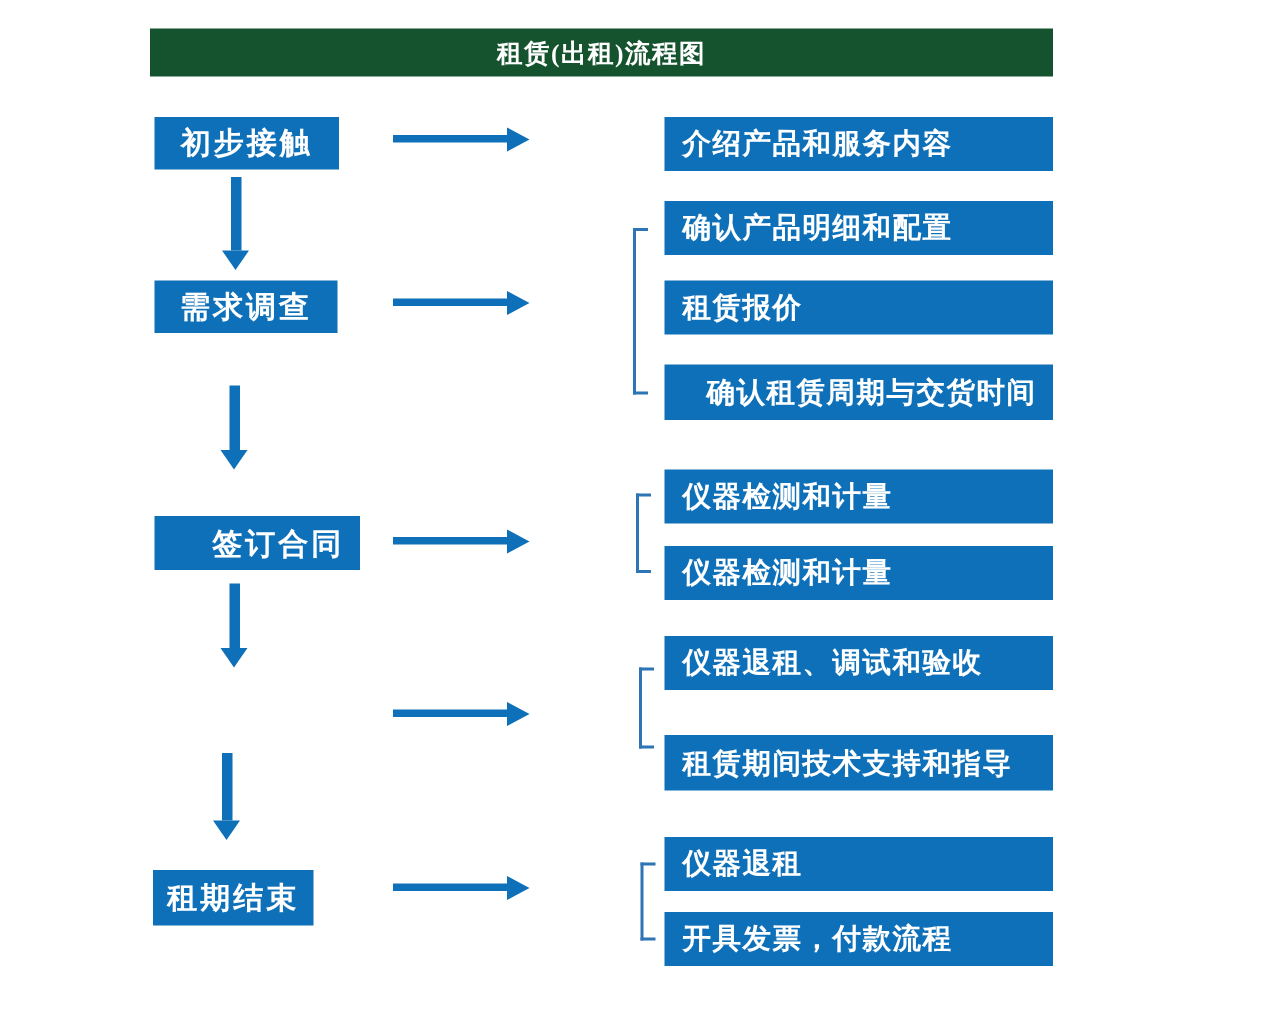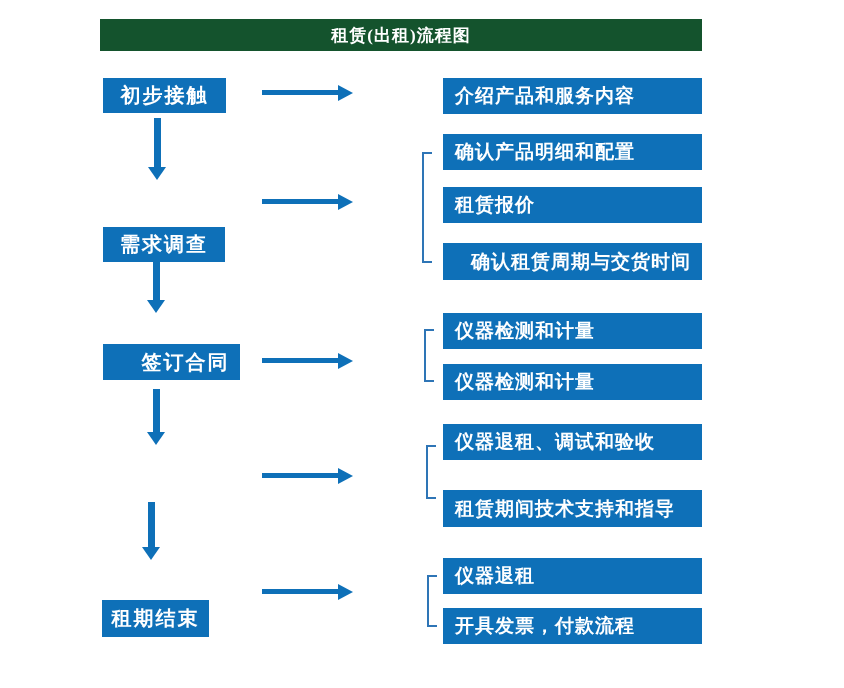--- a/index.html
+++ b/index.html
@@ -107,23 +107,23 @@
   }
 </style>
 </head>
 <body>
 
 <div class="canvas">
 
   <div class="title-bar">租赁(出租)流程图</div>
 
   <div class="stage-box" style="left:103px; top:78px;  width:123px; height:35px;text-align:center;">初步接触</div>
-  <div class="stage-box" style="left:103px; top:187px; width:122px; height:35px;margin-top:40px;">需求调查</div>
+  <div class="stage-box" style="left:103px; top:187px; width:122px; height:35px;">需求调查</div>
   <div class="stage-box" style="left:103px; top:344px; width:109px; height:36px;padding-left:28px;">签订合同</div>
-  <div class="stage-box" style="left:102px; top:600px; width:107px; height:37px;">租期结束</div>
+  <div class="stage-box" style="left:102px; top:580px; width:107px; height:37px;">租期结束</div>
 
   <div class="varrow" style="left:148px; top:118px; height:62px;">
     <div class="shaft" style="height:49px;"></div>
     <div class="head"></div>
   </div>
   <div class="varrow" style="left:147px; top:257px; height:56px;">
     <div class="shaft" style="height:43px;"></div>
     <div class="head"></div>
   </div>
   <div class="varrow" style="left:147px; top:389px; height:56px;">

